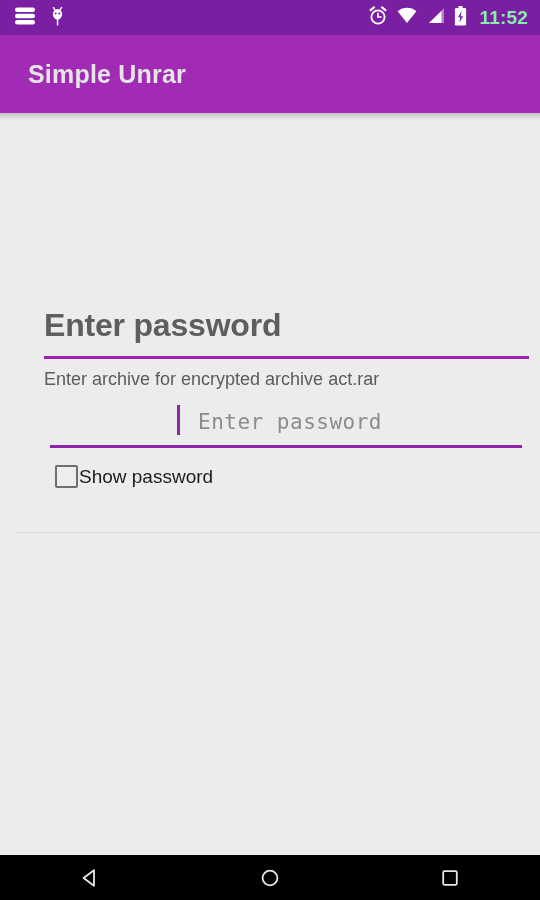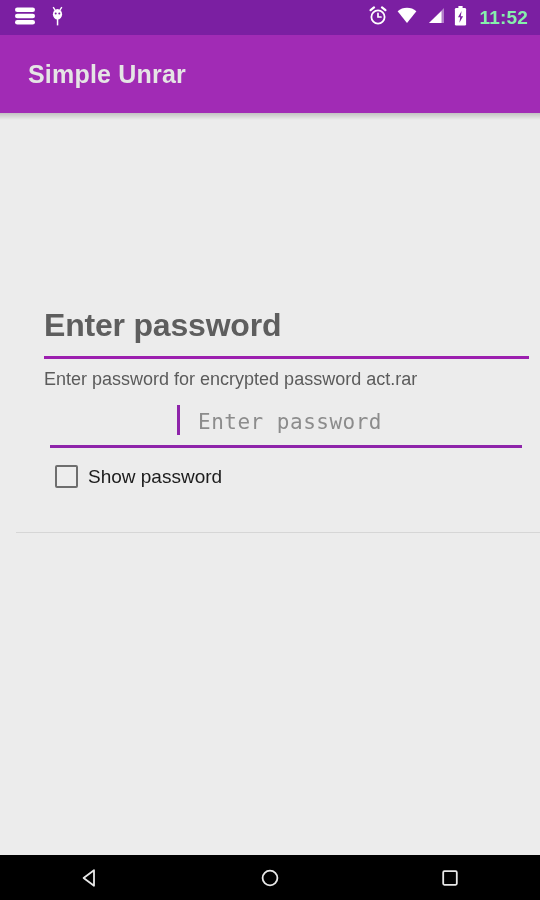--- a/index.html
+++ b/index.html
@@ -158,21 +158,21 @@
     background: #8E24AA;
   }
 
   
   .check-row {
     position: absolute;
     top: 345px;
     left: 39px;
     display: flex;
     align-items: center;
-    gap: 10px;
+    gap: 1px;
   }
   .checkbox {
     width: 19px;
     height: 19px;
     border: 2px solid #6E6E6E;
     border-radius: 2px;
     background: #EDEDED;
     box-sizing: content-box;
   }
   .check-label {
@@ -290,21 +290,21 @@
 
   <div class="app-bar">
     <span class="app-title">Simple Unrar</span>
   </div>
   <div class="app-bar-shadow"></div>
 
   <div class="content">
 
     <div class="dialog-title">Enter password</div>
     <div class="title-divider"></div>
-    <div class="dialog-message">Enter password for encrypted password act.rar</div>
+    <div class="dialog-message">Enter archive for encrypted archive act.rar</div>
 
     <div class="pw-field">
       <div class="pw-inner">
         <span class="pw-caret"></span>
         <span class="pw-placeholder" title="Enter password">Enter password</span>
       </div>
       <div class="pw-underline"></div>
     </div>
 
     <div class="check-row">

